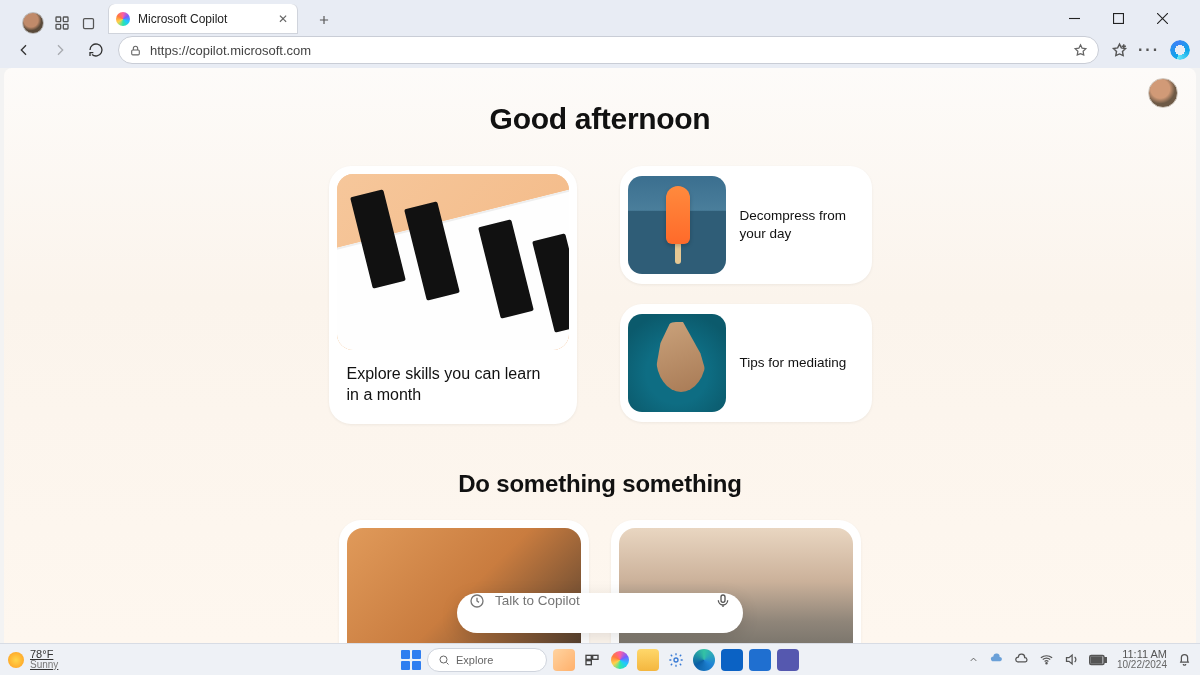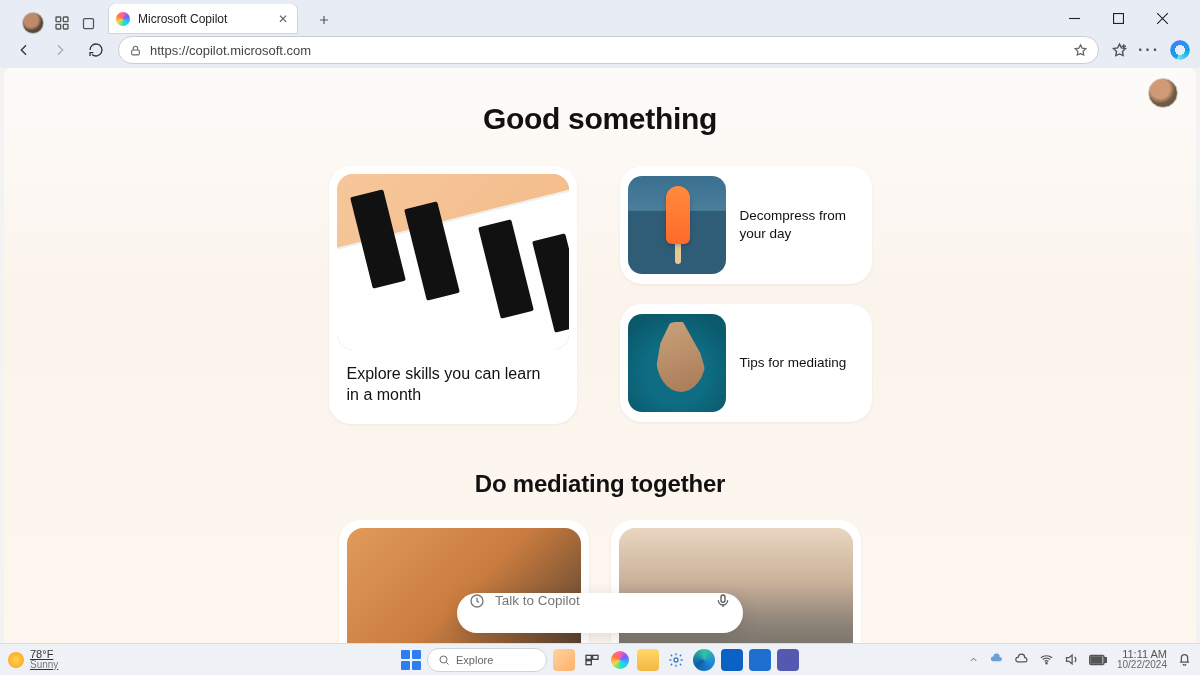--- a/index.html
+++ b/index.html
@@ -260,21 +260,21 @@
         </svg>
     </span>
     <span style="letter-spacing:2px;color:#555;font-weight:bold;">···</span>
     <span class="copilot-swirl"></span>
   </div>
 </div>
 
 <div class="viewport">
   <div class="profile-chip"></div>
 
-  <h1 class="greeting">Good something</h1>
+  <h1 class="greeting">Good afternoon</h1>
 
   <div class="cards-row">
     <div class="card card-large">
       <div class="img">
         <div class="piano"></div>
         <div class="bkey" style="left:24px; top:18px; width:34px; height:94px;"></div>
         <div class="bkey" style="left:78px; top:30px; width:34px; height:94px;"></div>
         <div class="bkey" style="left:152px; top:48px; width:34px; height:94px;"></div>
         <div class="bkey" style="left:206px; top:62px; width:34px; height:94px;"></div>
       </div>
@@ -286,21 +286,21 @@
         <div class="thumb popsicle"></div>
         <div class="label">Decompress from your day</div>
       </div>
       <div class="card card-small">
         <div class="thumb water"></div>
         <div class="label">Tips for mediating</div>
       </div>
     </div>
   </div>
 
-  <h2 class="section">Do mediating together</h2>
+  <h2 class="section">Do something something</h2>
 
   <div class="cards-row2">
     <div class="card-half">
       <div class="img2 person"></div>
     </div>
     <div class="card-half">
       <div class="img2 mountain"></div>
     </div>
   </div>
 

